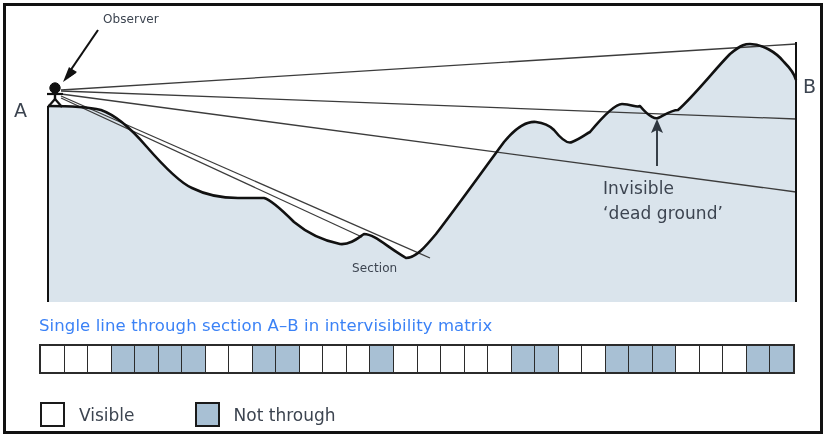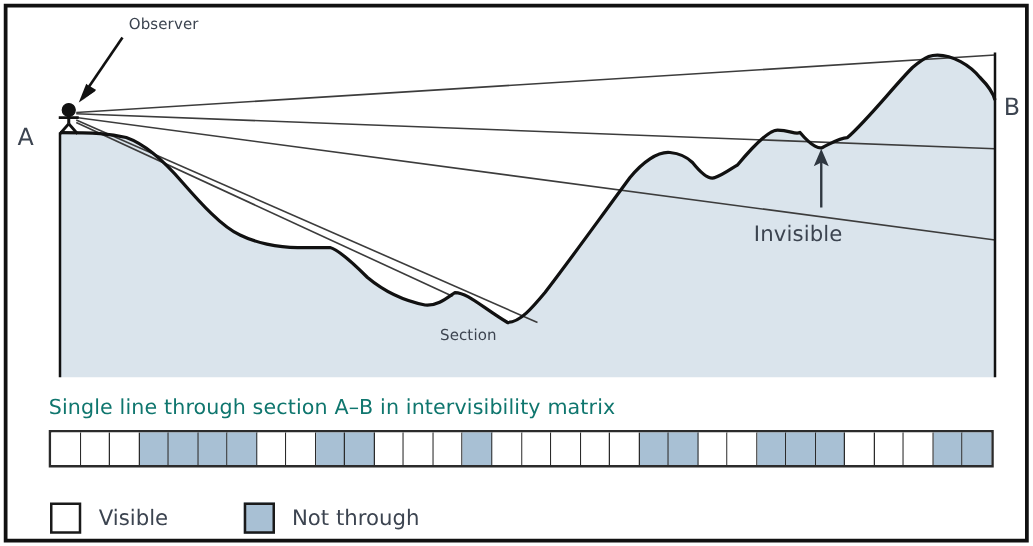--- a/index.html
+++ b/index.html
@@ -86,21 +86,21 @@
     left: 0px;
     top: 300px;
     width: 820px;
     height: 131px;
   }
   .matrix-title {
     position: absolute;
     left: 33px;
     top: 10px;
     font-size: 16.5px;
-    color: #0f766e;
+    color: #3b82f6;
     white-space: nowrap;
     letter-spacing: 0.1px;
   }
   .matrix-strip {
     position: absolute;
     left: 33px;
     top: 38px;
     width: 756px;
     height: 30px;
     box-sizing: border-box;
@@ -249,20 +249,21 @@
           <polygon points="651,113 645,127 651,124 657,127" fill="#2f3740"></polygon>
         </g>
       </svg>
 
       <div class="diagram-label lbl-observer">Observer</div>
       <div class="diagram-label lbl-a">A</div>
       <div class="diagram-label lbl-b">B</div>
       <div class="diagram-label lbl-section">Section</div>
       <div class="diagram-label lbl-dead">
         <span>Invisible</span>
+        <span>‘dead ground’</span>
       </div>
     </div>
 
     <div class="matrix-panel">
       <div class="matrix-title">Single line through section A–B in intervisibility matrix</div>
 
       <div class="matrix-strip" id="matrix-strip">
           <div class="matrix-cell"></div>
           <div class="matrix-cell"></div>
           <div class="matrix-cell"></div>

